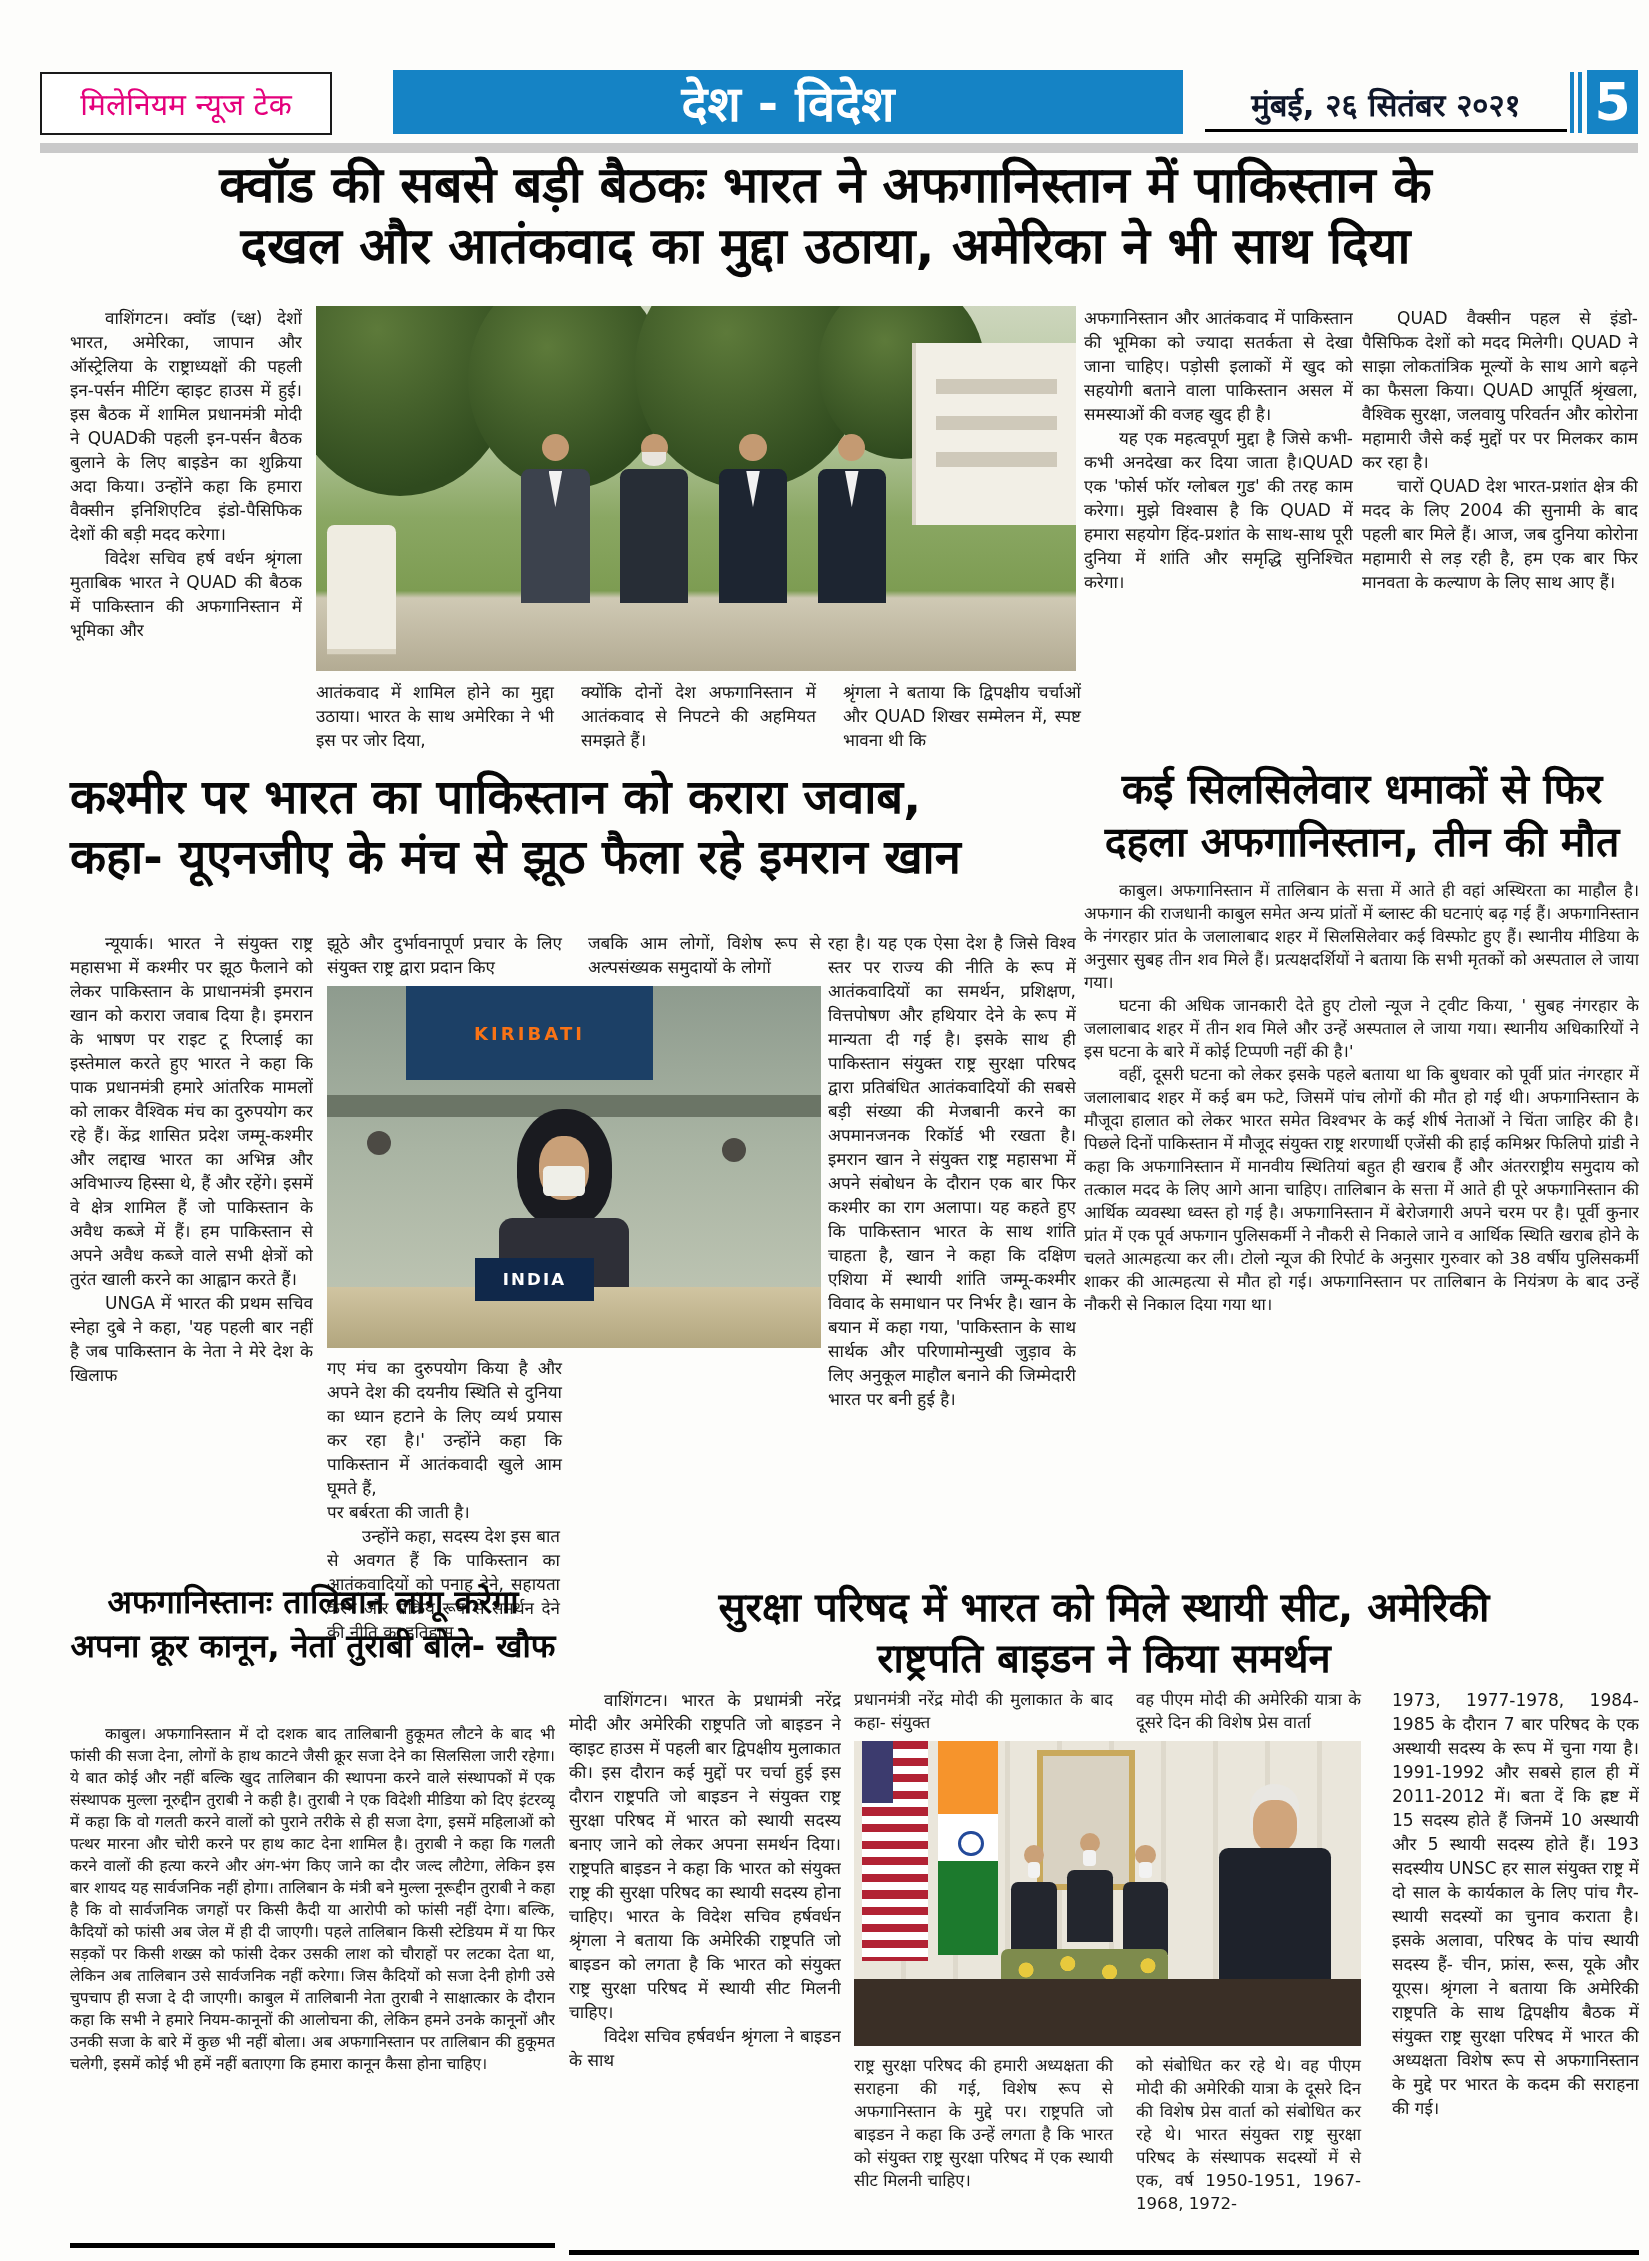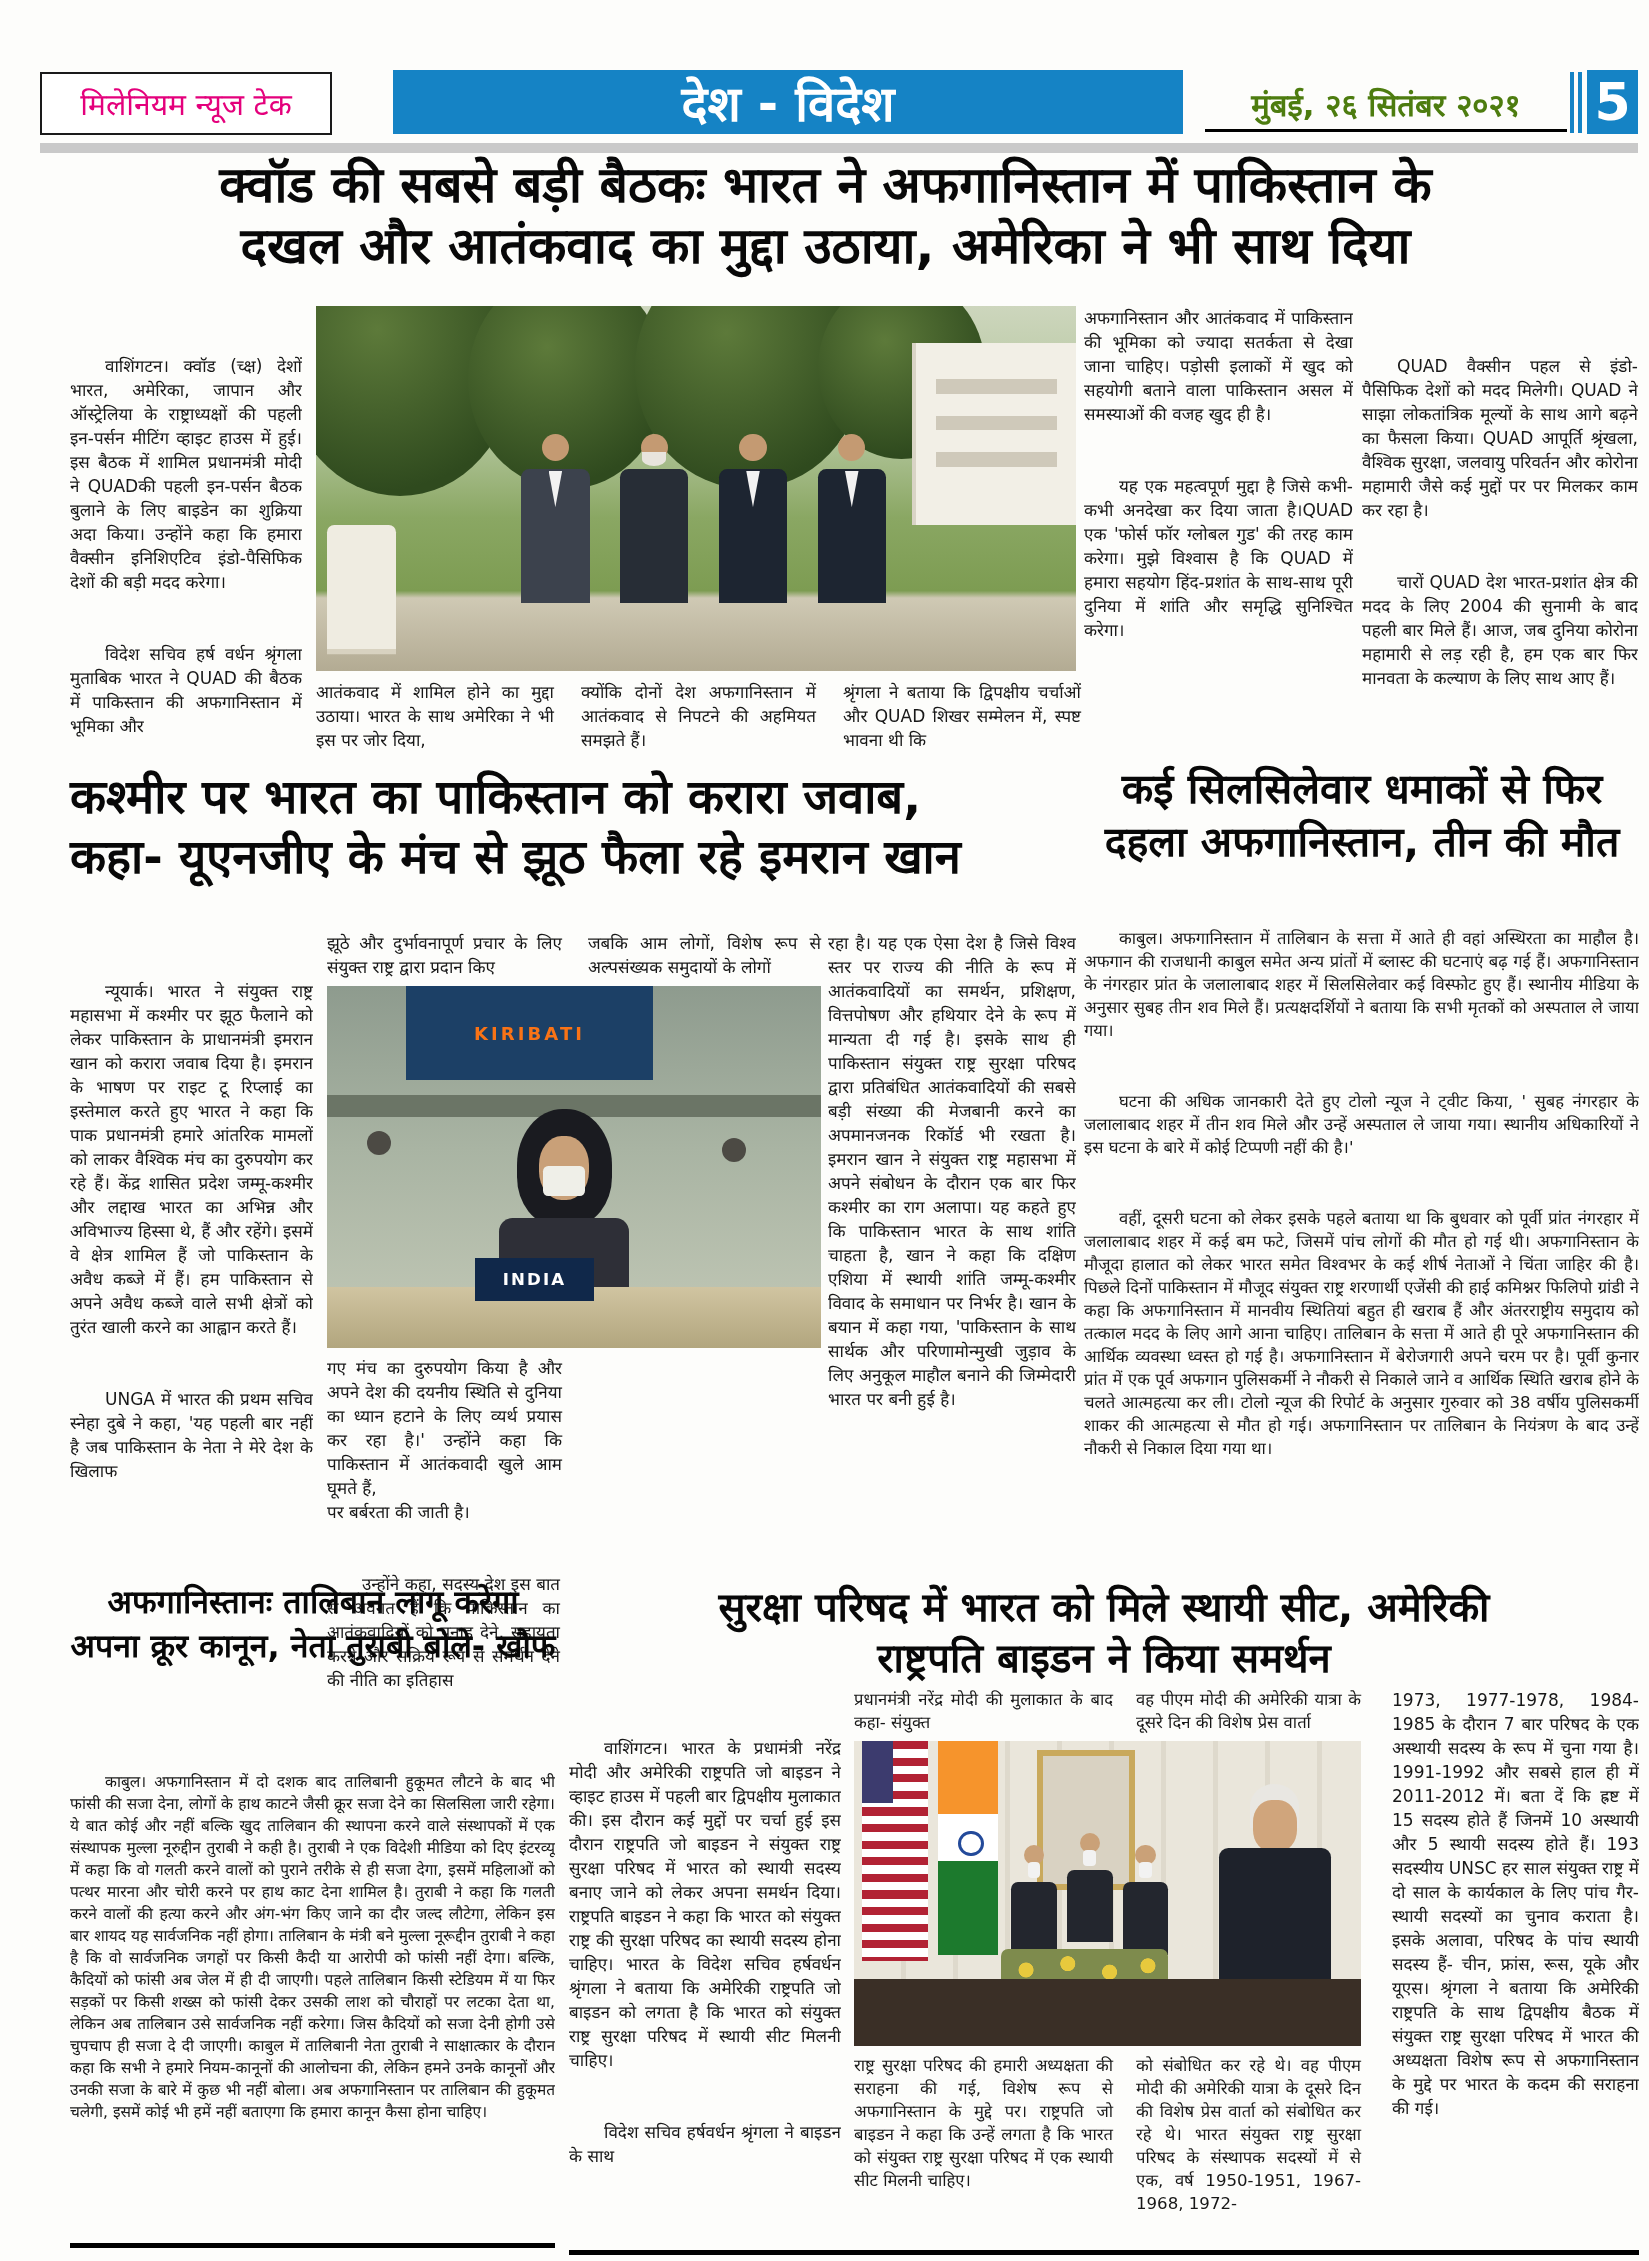--- a/index.html
+++ b/index.html
@@ -5,40 +5,40 @@
   html,body{margin:0;padding:0;background:#e8e8e8;}
   #page{position:relative;width:1650px;height:2261px;background:#fdfdfb;
         font-family:"DejaVu Sans",sans-serif;color:#171717;overflow:hidden;}
   
   .brand{position:absolute;left:40px;top:72px;width:288px;height:59px;
          border:2.6px solid #1a1a1a;background:#fff;display:flex;align-items:center;justify-content:center;
          font-size:30px;font-weight:normal;color:#e4007c;white-space:nowrap;}
   .section-box{position:absolute;left:393px;top:70px;width:790px;height:64px;background:#1583c5;
          display:flex;align-items:center;justify-content:center;color:#fff;font-size:49px;font-weight:bold;}
   .dateline{position:absolute;left:1205px;top:79px;width:362px;height:50px;
-         display:flex;align-items:center;justify-content:center;font-size:31px;font-weight:bold;color:#4d7c0f;
+         display:flex;align-items:center;justify-content:center;font-size:31px;font-weight:bold;color:#0f172a;
          border-bottom:3.6px solid #000;}
   .pgbars{position:absolute;left:1570px;top:72px;width:13.5px;height:61px;display:flex;gap:4.1px;}
   .pgbars i{display:block;width:4.1px;height:100%;background:#1583c5;}
   .pagenum{position:absolute;left:1587px;top:70px;width:51px;height:64px;background:#1583c5;
          display:flex;align-items:center;justify-content:center;color:#fff;font-size:52px;font-weight:bold;}
   .graybar{position:absolute;left:40px;top:143px;width:1598px;height:10.3px;background:#c9c9c9;}
   
   .hl{position:absolute;font-weight:bold;color:#080808;}
   .hl-main{left:52px;top:155px;width:1547px;text-align:center;font-size:50px;line-height:61px;}
   .hl-kashmir{left:70px;top:767px;width:1009px;text-align:left;font-size:47px;line-height:60px;}
   .hl-blasts{left:1084px;top:763px;width:556px;text-align:center;font-size:41px;line-height:53px;}
   .hl-taliban{left:70px;top:1580px;width:486px;text-align:center;font-size:32px;line-height:44px;}
   .hl-unsc{left:569px;top:1582px;width:1070px;text-align:center;font-size:40px;line-height:51px;}
   
   .col{position:absolute;text-align:justify;overflow:hidden;}
   .b34{font-size:17px;line-height:24px;}
   .b32{font-size:16.6px;line-height:23px;}
   .b30{font-size:15.5px;line-height:22px;}
-  .para{text-indent:35px;margin-top:48px;}
+  .para{text-indent:35px;}
   .rule{position:absolute;background:#000;height:5.2px;}
   
   .photo{position:absolute;overflow:hidden;}
   .ph1{left:316px;top:306px;width:760px;height:365px;background:linear-gradient(180deg,#cdd6bd 0%,#aabf90 40%,#8aa763 58%,#7d9c52 78%,#cfc9b4 80%,#b3ab93 100%);}
   .ph1 .tree{position:absolute;border-radius:50%;background:radial-gradient(circle at 40% 35%,#5d7a3a,#2f4a1e 75%);}
   .ph1 .building{position:absolute;right:0;top:10%;width:21%;height:50%;background:#f2efe6;border-left:4.1px solid #d9d4c6;}
   .ph1 .building i{position:absolute;left:12%;top:18%;width:76%;height:8%;background:#cfc9ba;}
   .ph1 .pedestal{position:absolute;left:1.5%;bottom:6%;width:9%;height:34%;background:#efece1;border-radius:7.2px 7.2px 0 0;box-shadow:0 5.2px 0 #d8d2c0;}
   .person{position:absolute;bottom:9%;width:9%;height:56%;}
   .person .head{position:absolute;left:30%;top:0;width:40%;aspect-ratio:1/1;border-radius:50%;background:#c49a72;}

